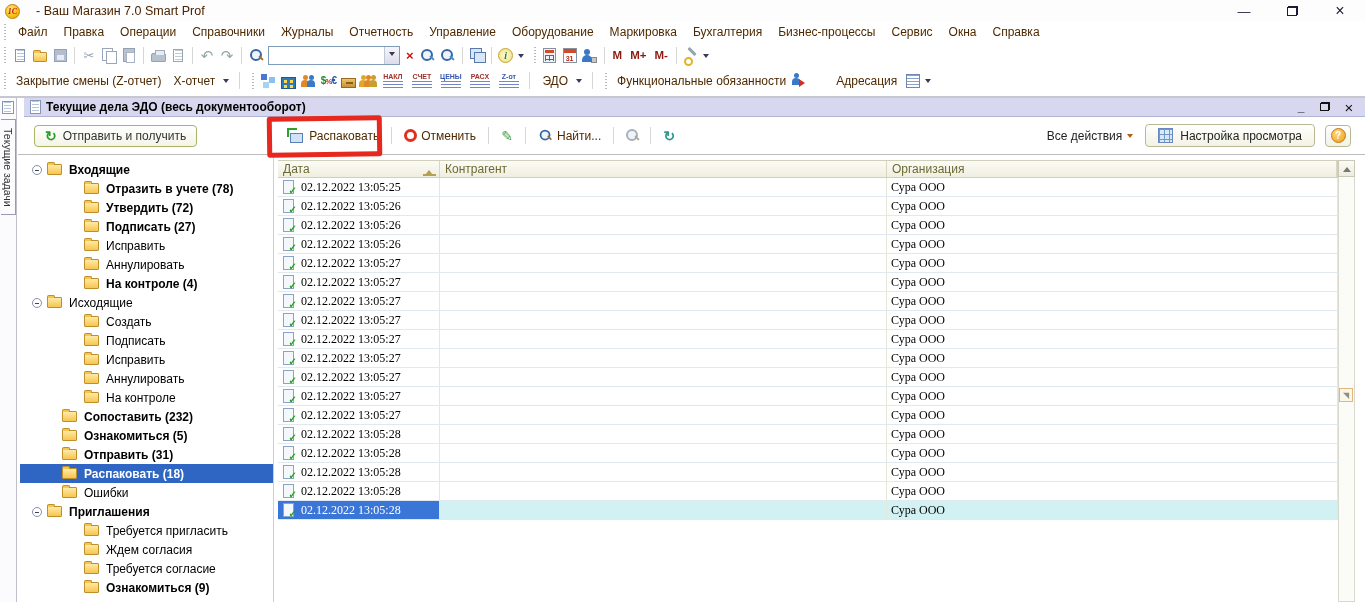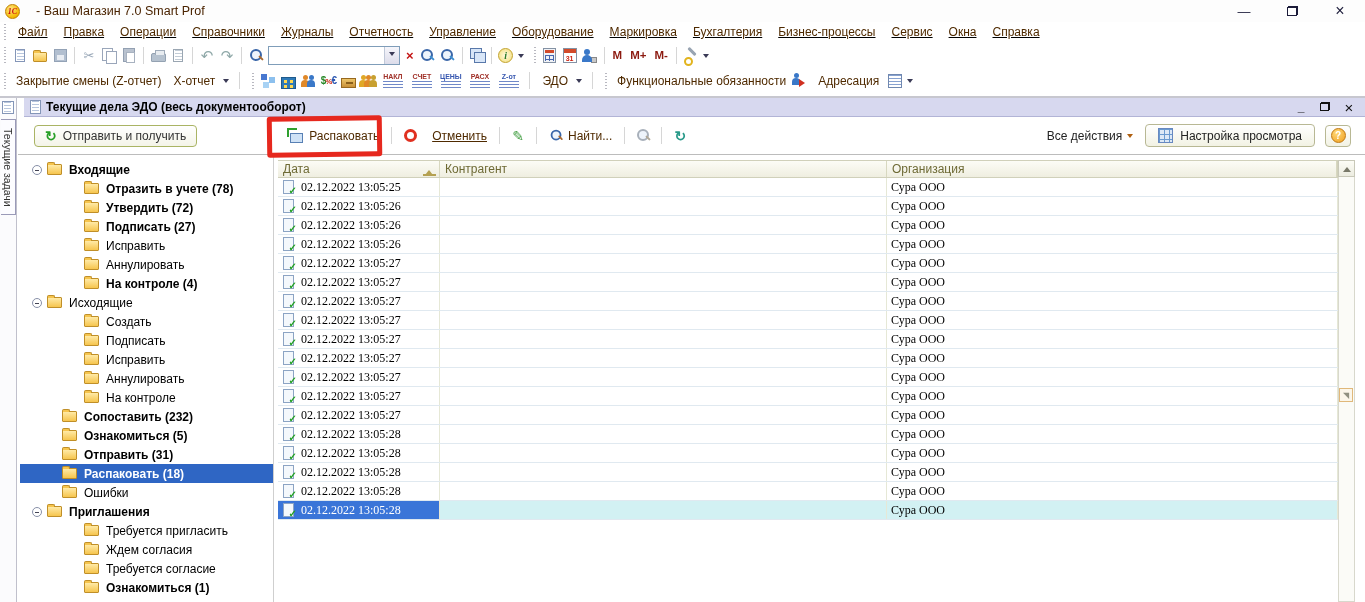--- a/index.html
+++ b/index.html
@@ -116,21 +116,21 @@
   .mini-restore::before { content:""; position:absolute; right:0; top:0; width:7px; height:6px; border:1px solid #111; background:#d7d8ef; }
   .mini-restore::after { content:""; position:absolute; left:0; bottom:0; width:7px; height:6px; border:1px solid #111; background:#d7d8ef; }
 
   .win-toolbar { height:38px; display:flex; align-items:center; padding-left:16px; border-bottom:1px solid #bcbcbc; }
   .btn-round { display:inline-flex; align-items:center; gap:6px; border:1px solid #aab464; border-radius:4px; background:linear-gradient(#ffffff,#f4f4e8); padding:3px 10px; color:#333; }
   .sync-ic { color:#28a028; font-size:14px; font-weight:bold; line-height:1; }
   .unpack-btn { display:inline-flex; align-items:center; gap:5px; margin-left:86px; color:#4f2a00; padding:2px 4px; }
   .unpack-ic { position:relative; width:17px; height:15px; }
   .unpack-ic::before { content:""; position:absolute; left:3px; bottom:0; width:11px; height:8px; background:#cfe2f6; border:1px solid #5880b4; }
   .unpack-ic::after { content:""; position:absolute; left:0; top:0; width:8px; height:7px; border:2px solid #2fa02f; border-right:none; border-bottom:none; }
-  .cancel-btn { display:inline-flex; align-items:center; gap:15px; color:#4f2a00; padding:2px 4px;text-decoration:underline; }
+  .cancel-btn { display:inline-flex; align-items:center; gap:4px; color:#4f2a00; padding:2px 4px; }
   .stop-ic { width:13px; height:13px; border:3.5px solid #e03020; border-radius:50%; background:#fff; }
   .pencil { color:#3a9a3a; font-size:14px; }
   .find-btn { display:inline-flex; align-items:center; gap:4px; color:#4f2a00; padding:2px 4px; }
   .right-cluster { margin-left:auto; display:flex; align-items:center; gap:10px; padding-right:14px; }
   .all-actions { display:inline-flex; align-items:center; gap:3px; color:#222;margin-left:32px; }
   .all-actions .dd { border-top-color:#b06010; }
   .view-btn { display:inline-flex; align-items:center; gap:7px; border:1px solid #b8b894; border-radius:4px; background:linear-gradient(#ffffff,#f2f2e4); padding:3px 12px; color:#222; }
   .view-ic { width:15px; height:15px; border:1px solid #6888c0; background:#dce8f6;
     background-image:linear-gradient(90deg,#6a9ad0 1.5px, transparent 1.5px), linear-gradient(#6a9ad0 1.5px, transparent 1.5px); background-size:5px 5px; }
   .help-btn { width:26px; height:22px; border:1px solid #b8b894; border-radius:4px; background:linear-gradient(#ffffff,#f2f2e4); display:flex; align-items:center; justify-content:center; }
@@ -189,21 +189,21 @@
     <span class="app-title">- Ваш Магазин 7.0 Smart Prof</span>
     <div class="win-controls">
       <span class="wc">—</span>
       <span class="wc"><span class="restore-glyph"></span></span>
       <span class="wc" style="font-size:16px;">×</span>
     </div>
   </div>
 
   <div class="menubar">
     <span class="grip"></span>
-    <span style="display:flex;text-decoration:underline;">
+    <span style="display:flex;">
 
     <span class="menu-item">Файл</span>
         <span class="menu-item">Правка</span>
         <span class="menu-item">Операции</span>
         <span class="menu-item">Справочники</span>
         <span class="menu-item">Журналы</span>
         <span class="menu-item">Отчетность</span>
         <span class="menu-item">Управление</span>
         <span class="menu-item">Оборудование</span>
         <span class="menu-item">Маркировка</span>
@@ -350,21 +350,21 @@
           <span class="lines"></span>
         </span>
       </span>
     <span class="sep" style="margin:0 6px;"></span>
     <span class="tlabel-btn">ЭДО</span>
     <span class="dd"></span>
     <span class="sep" style="margin:0 8px;"></span>
     <span class="grip"></span>
     <span class="tlabel-btn">Функциональные обязанности</span>
     <span class="func-ic"><span class="person"></span></span>
-    <span class="tlabel-btn" style="margin-left:4px;">Адресация</span>
+    <span class="tlabel-btn" style="margin-left:22px;">Адресация</span>
     <span class="tbtn">
         <span class="addr-ic"></span>
       </span>
     <span class="dd"></span>
   </div>
 
   <div class="workspace">
     <div class="left-strip">
       <span class="strip-icon pg" style="width:12px;height:13px;"></span>
       <div class="side-tab">
@@ -539,21 +539,21 @@
               <span class="tlabel">Ждем согласия</span>
             </div>
             <div class="titem lv1">
               <span class="exp"></span>
               <span class="fold"></span>
               <span class="tlabel">Требуется согласие</span>
             </div>
             <div class="titem bold lv1">
               <span class="exp"></span>
               <span class="fold"></span>
-              <span class="tlabel">Ознакомиться (1)</span>
+              <span class="tlabel">Ознакомиться (9)</span>
             </div>
           </div>
 
         <div class="gridwrap">
           <div class="ghead">
             <div class="gc c-date">
               <span>Дата</span>
               <span class="sort-ic"></span>
               <span class="sort-base"></span>
             </div>

